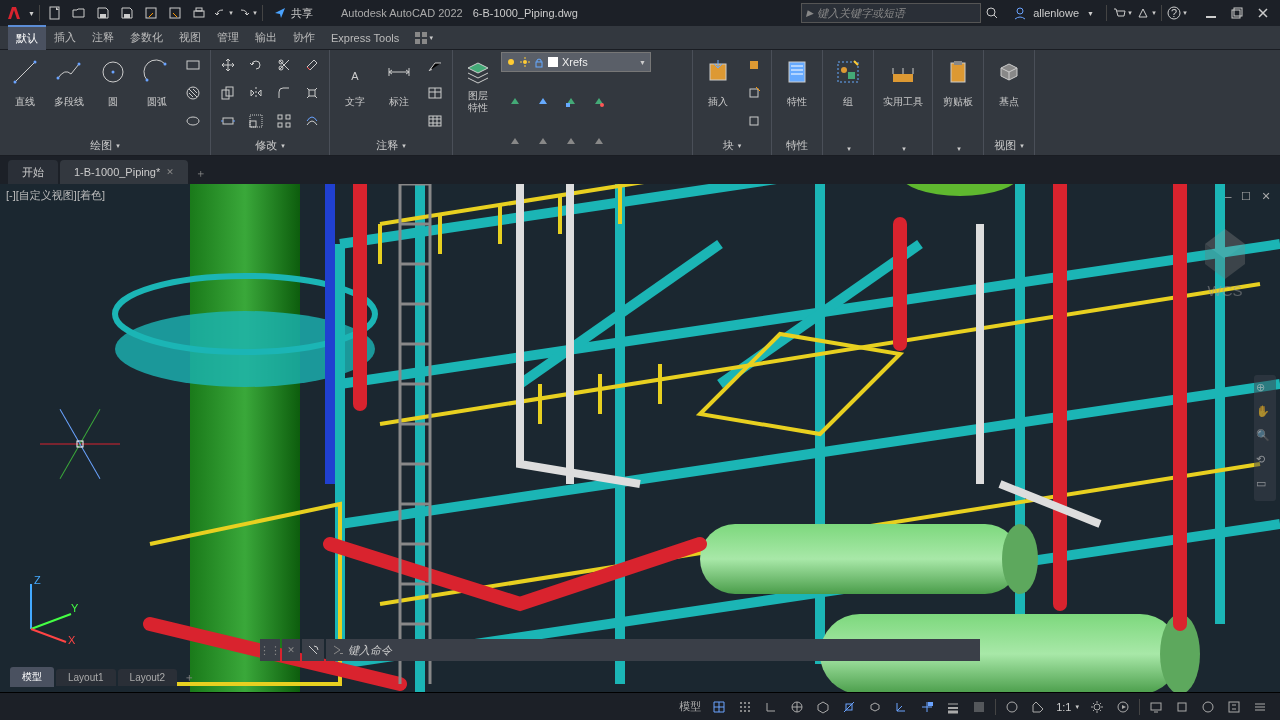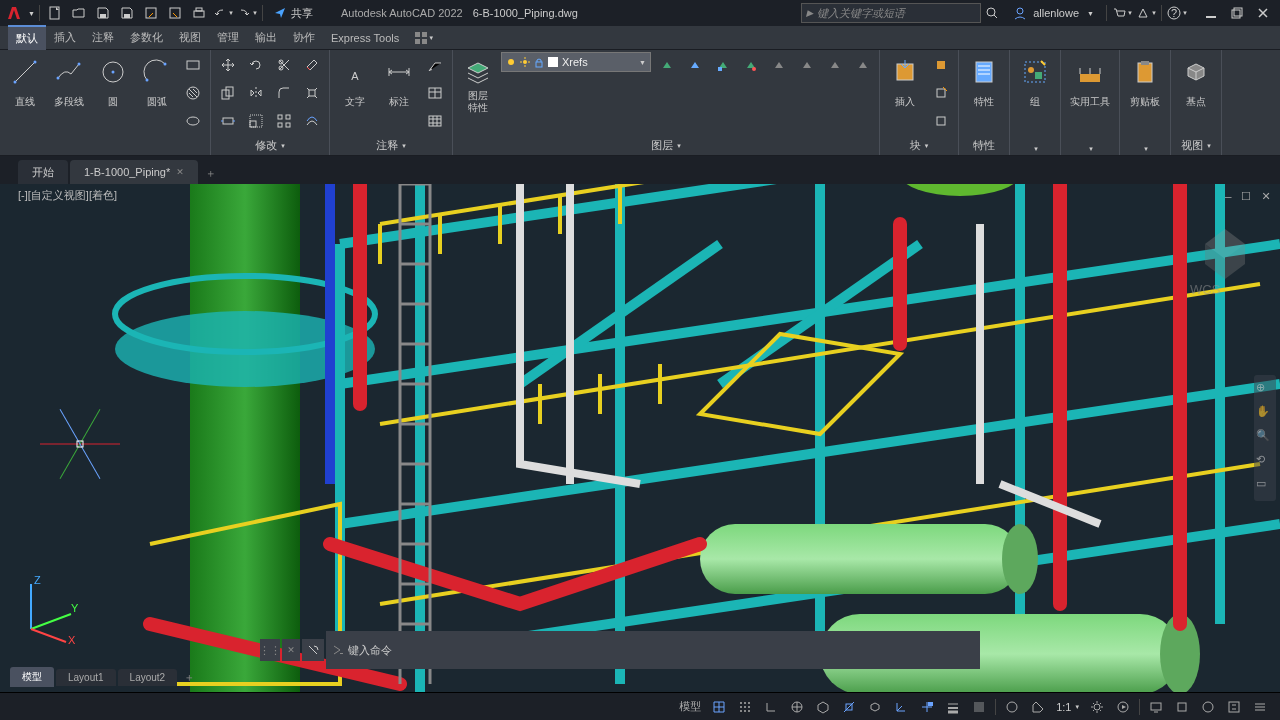--- a/index.html
+++ b/index.html
@@ -26,38 +26,38 @@
 .panel{display:flex;flex-direction:column;border-right:1px solid #4a4f58;padding:2px 4px 0}
 .panel-body{flex:1;display:flex;gap:2px;align-items:flex-start}
 .panel-title{text-align:center;font-size:10px;color:#999;padding:2px 0;display:flex;justify-content:center;align-items:center;gap:2px}
 .big-btn{display:flex;flex-direction:column;align-items:center;justify-content:center;width:42px;padding:4px 2px;cursor:pointer;gap:2px}
 .big-btn .icon{width:32px;height:32px;display:flex;align-items:center;justify-content:center}
 .big-btn .lbl{font-size:10px;color:#ccc;text-align:center;line-height:12px;height:24px;display:flex;align-items:center}
 .tool-grid{display:grid;grid-template-columns:repeat(3,26px);grid-auto-rows:26px;gap:2px}
 .tool-grid.c4{grid-template-columns:repeat(4,26px)}
 .sm-btn{width:26px;height:26px;display:flex;align-items:center;justify-content:center;cursor:pointer}
 .layer-combo{width:150px;height:20px;background:#5a5f68;border:1px solid #777;display:flex;align-items:center;padding:0 4px;gap:4px;margin-bottom:2px}
-.file-tabs{height:28px;background:#1c2027;display:flex;align-items:flex-end;padding:0 18px;gap:0}
+.file-tabs{height:28px;background:#1c2027;display:flex;align-items:flex-end;padding:0 8px;gap:0}
 .file-tab{height:24px;padding:0 14px;display:flex;align-items:center;gap:6px;background:#2a2f37;border-radius:4px 4px 0 0;margin-right:2px;cursor:pointer;color:#999}
 .file-tab.active{background:#33383f;color:#ccc}
 .file-tab .close{font-size:9px;color:#888}
 .add-tab{width:22px;height:22px;display:flex;align-items:center;justify-content:center;cursor:pointer;color:#888}
 .viewport{flex:1;background:#1b2730;position:relative;overflow:hidden}
-.vp-label{position:absolute;top:4px;left:18px;color:#bbb;font-size:11px}
+.vp-label{position:absolute;top:4px;left:6px;color:#bbb;font-size:11px}
 .vp-controls{position:absolute;top:4px;right:6px;display:flex;gap:4px}
 .vp-ctrl{width:16px;height:16px;cursor:pointer;color:#aaa;display:flex;align-items:center;justify-content:center}
 .ucs{position:absolute;bottom:48px;left:16px}
 .nav-strip{position:absolute;right:4px;top:50%;transform:translateY(-50%);width:22px;background:rgba(60,65,75,0.5);border-radius:3px;display:flex;flex-direction:column;gap:6px;padding:6px 2px}
 .nav-btn{width:18px;height:18px;cursor:pointer;opacity:0.6}
 .view-cube{position:absolute;top:30px;right:20px;width:70px;height:70px;opacity:0.5}
 .cmd-bar{position:absolute;bottom:30px;left:260px;right:300px;height:24px;display:flex;align-items:center;gap:2px}
 .cmd-handle{width:20px;height:22px;background:#3a3f48;display:flex;align-items:center;justify-content:center;color:#888}
 .cmd-close{width:18px;height:22px;background:#3a3f48;display:flex;align-items:center;justify-content:center;color:#888;font-size:9px}
 .cmd-tool{width:22px;height:22px;background:#3a3f48;display:flex;align-items:center;justify-content:center}
-.cmd-input{flex:1;height:38px;background:#3a3f48;border:none;display:flex;align-items:center;padding:0 6px;color:#888;gap:4px}
+.cmd-input{flex:1;height:22px;background:#3a3f48;border:none;display:flex;align-items:center;padding:0 6px;color:#888;font-style:italic;gap:4px}
 .layout-tabs{position:absolute;bottom:4px;left:10px;height:22px;display:flex;align-items:center;gap:2px}
 .layout-tab{padding:3px 12px;background:#2a2f37;border-radius:3px 3px 0 0;cursor:pointer;font-size:10px;color:#aaa}
 .layout-tab.active{background:#4a5160;color:#fff}
 .layout-add{width:20px;height:20px;display:flex;align-items:center;justify-content:center;cursor:pointer;color:#888}
 .statusbar{height:28px;background:#1c2027;display:flex;align-items:center;justify-content:flex-end;padding:0 8px;gap:2px;border-top:1px solid #000}
 .status-btn{height:22px;min-width:24px;padding:0 4px;display:flex;align-items:center;justify-content:center;cursor:pointer;color:#aaa;gap:2px}
 .status-btn.active{color:#6aa3ff}
 .status-sep{width:1px;height:16px;background:#444;margin:0 2px}
 .drawing{position:absolute;inset:0}
 svg{overflow:visible}
@@ -269,20 +269,24 @@
               <path d="M4 4 L12 12 M4 8 L8 12 M8 4 L12 8" stroke="#ccc"></path>
             </svg>
           </div>
         <div class="sm-btn">
             <svg width="16" height="16">
               <ellipse cx="8" cy="8" rx="6" ry="4" fill="none" stroke="#ccc"></ellipse>
             </svg>
           </div>
       </div>
     </div>
+    <div class="panel-title">
+        <span>绘图</span>
+        <span class="caret">▾</span>
+      </div>
   </div>
 
   <div class="panel">
     <div class="panel-body">
       <div class="tool-grid c4">
         <div class="sm-btn">
             <svg width="16" height="16">
               <path d="M8 2 L8 14 M2 8 L14 8" stroke="#ccc"></path>
               <path d="M8 2 L6 4 M8 2 L10 4 M8 14 L6 12 M8 14 L10 12 M2 8 L4 6 M2 8 L4 10 M14 8 L12 6 M14 8 L12 10" stroke="#ccc"></path>
             </svg>
@@ -415,21 +419,21 @@
           <div class="icon">
             <svg width="28" height="28">
               <path d="M4 10 L14 5 L24 10 L14 15 Z" fill="#4a7" stroke="#ccc"></path>
               <path d="M4 15 L14 20 L24 15" fill="none" stroke="#ccc"></path>
               <path d="M4 20 L14 25 L24 20" fill="none" stroke="#ccc"></path>
             </svg>
           </div>
           <div class="lbl" style="white-space:pre-line">图层
 特性</div>
         </div>
-      <div style="display:flex;flex-direction:row;gap:2px;flex:1">
+      <div style="display:flex;flex-direction:column;gap:14px;flex:1">
         <div class="layer-combo">
           <svg width="10" height="10">
               <circle cx="5" cy="5" r="3" fill="#fc3"></circle>
             </svg>
           <svg width="10" height="10">
               <circle cx="5" cy="5" r="2" fill="#fc3"></circle>
               <path d="M5 0 L5 2 M5 8 L5 10 M0 5 L2 5 M8 5 L10 5" stroke="#fc3"></path>
             </svg>
           <svg width="10" height="10">
               <rect x="2" y="5" width="6" height="5" fill="none" stroke="#6af"></rect>
@@ -726,21 +730,21 @@
   </svg>
 
   <div class="view-cube">
     <svg width="70" height="70">
         <g transform="translate(35,35)">
       <path d="M-20 -5 L0 -20 L20 -5 L0 10 Z" fill="#999" opacity="0.6"></path>
       <path d="M-20 -5 L-20 15 L0 30 L0 10 Z" fill="#777" opacity="0.6"></path>
       <path d="M20 -5 L20 15 L0 30 L0 10 Z" fill="#888" opacity="0.6"></path>
     </g>
       </svg>
-    <div style="text-align:left;font-size:13px;color:#999;margin-top:-4px">WCS</div>
+    <div style="text-align:center;font-size:15px;color:#999;margin-top:-4px">WCS</div>
   </div>
 
   <div class="nav-strip">
     <div class="nav-btn">⊕</div>
     <div class="nav-btn">✋</div>
     <div class="nav-btn">🔍</div>
     <div class="nav-btn">⟲</div>
     <div class="nav-btn">▭</div>
   </div>
 

